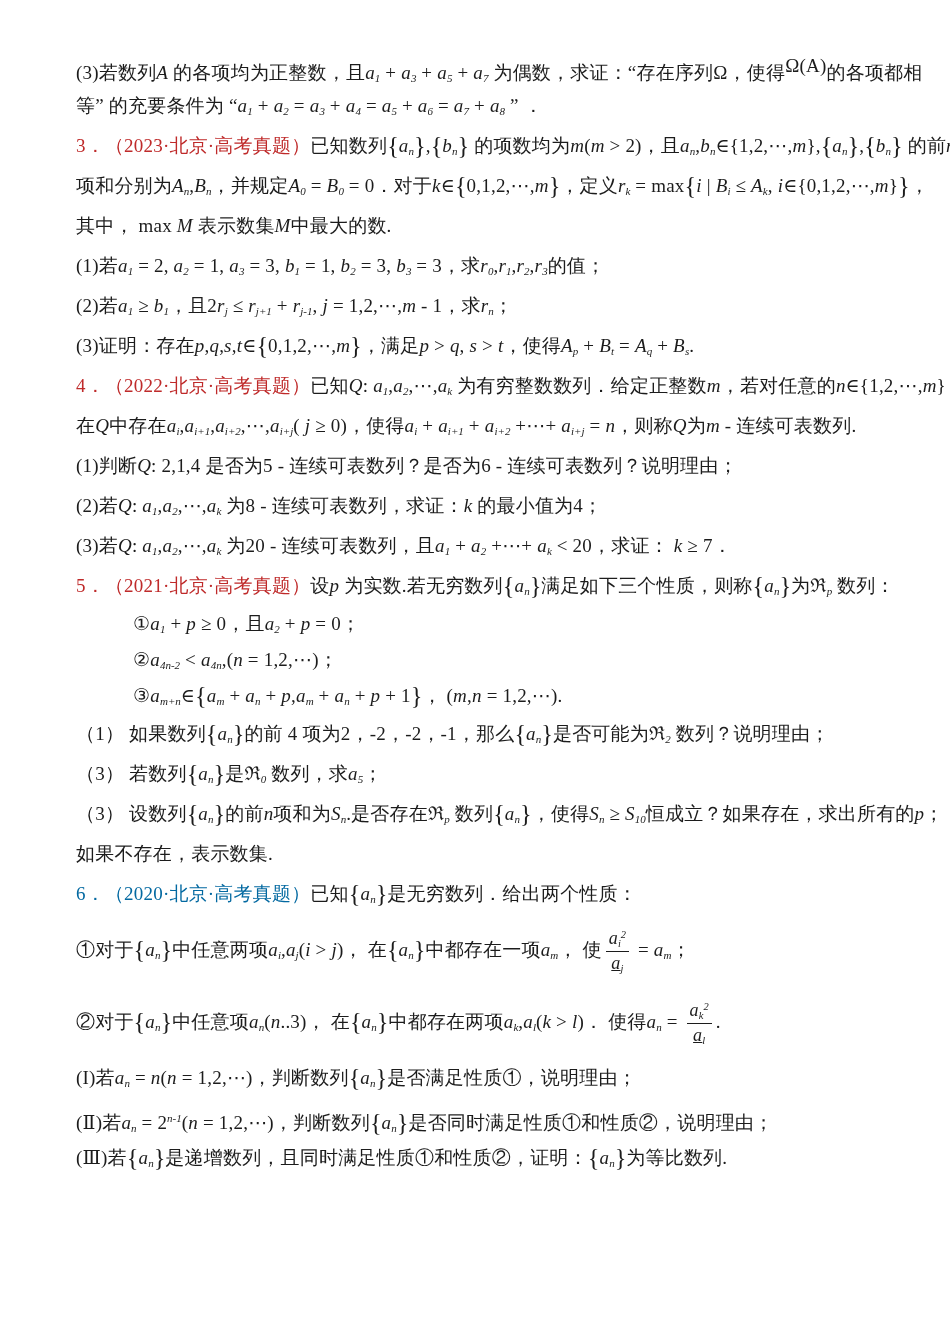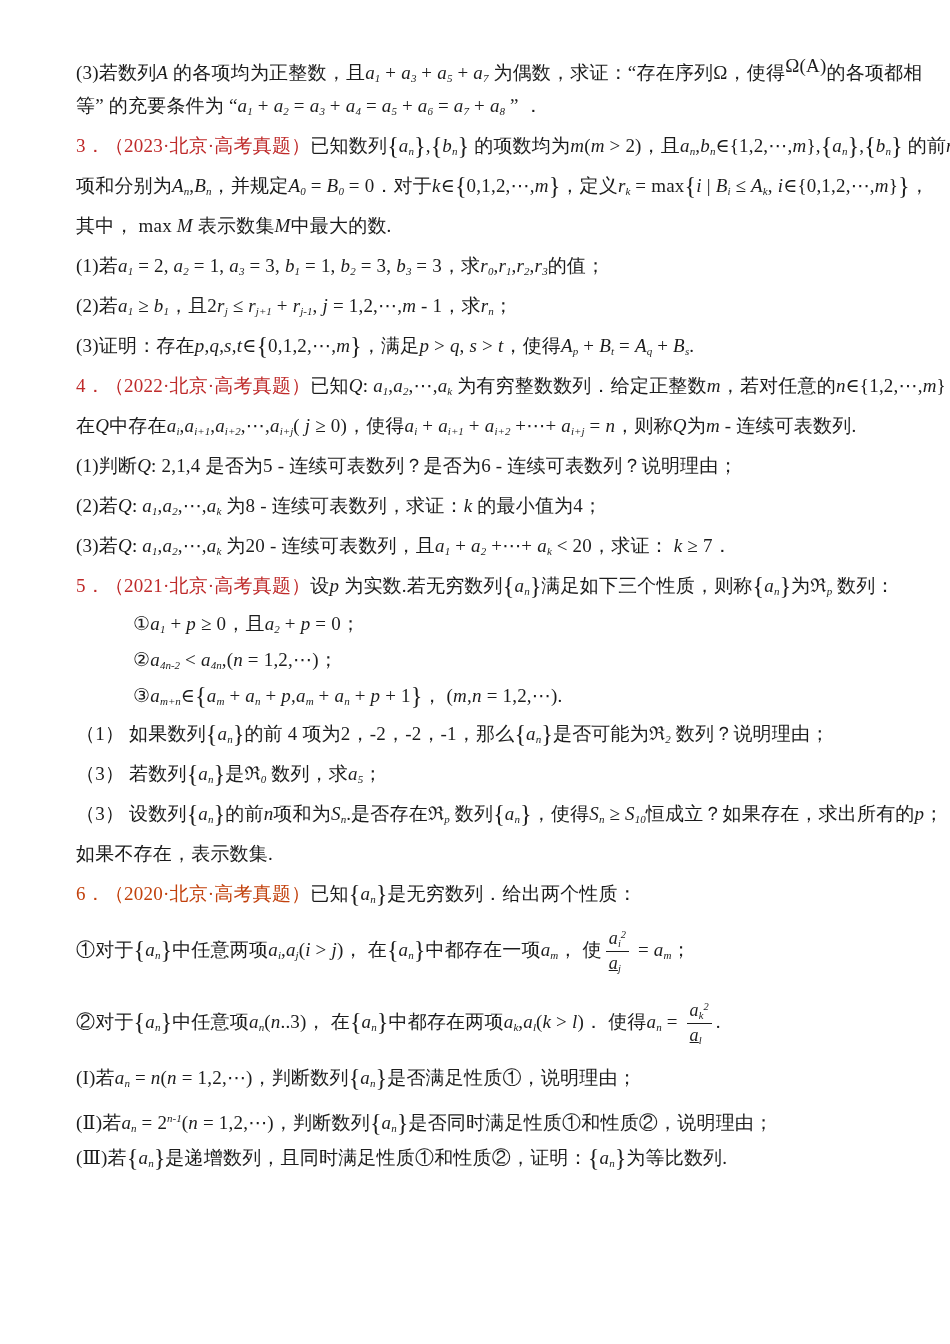--- a/index.html
+++ b/index.html
@@ -33,21 +33,21 @@
     font-size: 0.58em; font-style: italic;
     vertical-align: 0.6em; letter-spacing: 0;
   }
   .k-b {
     font-size: 1.28em;
     vertical-align: -0.1em;
     letter-spacing: 0;
   }
   .k-u { vertical-align: 0.35em; }
   .frac {
-    display: inline-flex; flex-direction: column; 
+    display: inline-flex; flex-direction: column; align-items: center;
     vertical-align: middle; margin: 0 4px; line-height: 1.15;
     font-size: 0.95em;
   }
   .frac .num { display: block; border-bottom: 1.3px solid #1c1c1c; padding: 0 3px 1px; }
   .frac .den { display: block; padding: 1px 3px 0; text-decoration: underline; }
 </style>
 </head>
 <body>
 
 <div id="doc" style="background: rgb(255, 255, 255); color: rgb(28, 28, 28);">
@@ -65,21 +65,21 @@
     <div class="line normal"><span class="k-t">(2)若</span><span class="k-i">Q</span><span class="k-t">: </span><span class="k-i">a</span><span class="k-s">1</span><span class="k-t">,</span><span class="k-i">a</span><span class="k-s">2</span><span class="k-t">,⋯,</span><span class="k-i">a</span><span class="k-s">k</span><span class="k-t"> 为8 - 连续可表数列，求证：</span><span class="k-i">k</span><span class="k-t"> 的最小值为4；</span></div>
     <div class="line normal"><span class="k-t">(3)若</span><span class="k-i">Q</span><span class="k-t">: </span><span class="k-i">a</span><span class="k-s">1</span><span class="k-t">,</span><span class="k-i">a</span><span class="k-s">2</span><span class="k-t">,⋯,</span><span class="k-i">a</span><span class="k-s">k</span><span class="k-t"> 为20 - 连续可表数列，且</span><span class="k-i">a</span><span class="k-s">1</span><span class="k-t"> + </span><span class="k-i">a</span><span class="k-s">2</span><span class="k-t"> +⋯+ </span><span class="k-i">a</span><span class="k-s">k</span><span class="k-t"> &lt; 20，求证： </span><span class="k-i">k</span><span class="k-t"> ≥ 7．</span></div>
     <div class="line normal"><span class="k-r" style="color: rgb(191, 42, 42);">5．（2021·北京·高考真题）</span><span class="k-t">设</span><span class="k-i">p</span><span class="k-t"> 为实数.若无穷数列</span><span class="k-b">{</span><span class="k-i">a</span><span class="k-s">n</span><span class="k-b">}</span><span class="k-t">满足如下三个性质，则称</span><span class="k-b">{</span><span class="k-i">a</span><span class="k-s">n</span><span class="k-b">}</span><span class="k-t">为ℜ</span><span class="k-s">p</span><span class="k-t"> 数列：</span></div>
     <div class="line prop"><span class="k-t">①</span><span class="k-i">a</span><span class="k-s">1</span><span class="k-t"> + </span><span class="k-i">p</span><span class="k-t"> ≥ 0，且</span><span class="k-i">a</span><span class="k-s">2</span><span class="k-t"> + </span><span class="k-i">p</span><span class="k-t"> = 0；</span></div>
     <div class="line prop"><span class="k-t">②</span><span class="k-i">a</span><span class="k-s">4n-2</span><span class="k-t"> &lt; </span><span class="k-i">a</span><span class="k-s">4n</span><span class="k-t">,(</span><span class="k-i">n</span><span class="k-t"> = 1,2,⋯)；</span></div>
     <div class="line prop"><span class="k-t">③</span><span class="k-i">a</span><span class="k-s">m+n</span><span class="k-t">∈</span><span class="k-b">{</span><span class="k-i">a</span><span class="k-s">m</span><span class="k-t"> + </span><span class="k-i">a</span><span class="k-s">n</span><span class="k-t"> + </span><span class="k-i">p</span><span class="k-t">,</span><span class="k-i">a</span><span class="k-s">m</span><span class="k-t"> + </span><span class="k-i">a</span><span class="k-s">n</span><span class="k-t"> + </span><span class="k-i">p</span><span class="k-t"> + 1</span><span class="k-b">}</span><span class="k-t">， (</span><span class="k-i">m</span><span class="k-t">,</span><span class="k-i">n</span><span class="k-t"> = 1,2,⋯).</span></div>
     <div class="line normal"><span class="k-t">（1） 如果数列</span><span class="k-b">{</span><span class="k-i">a</span><span class="k-s">n</span><span class="k-b">}</span><span class="k-t">的前 4 项为2，-2，-2，-1，那么</span><span class="k-b">{</span><span class="k-i">a</span><span class="k-s">n</span><span class="k-b">}</span><span class="k-t">是否可能为ℜ</span><span class="k-s">2</span><span class="k-t"> 数列？说明理由；</span></div>
     <div class="line normal"><span class="k-t">（3） 若数列</span><span class="k-b">{</span><span class="k-i">a</span><span class="k-s">n</span><span class="k-b">}</span><span class="k-t">是ℜ</span><span class="k-s">0</span><span class="k-t"> 数列，求</span><span class="k-i">a</span><span class="k-s">5</span><span class="k-t">；</span></div>
     <div class="line normal"><span class="k-t">（3） 设数列</span><span class="k-b">{</span><span class="k-i">a</span><span class="k-s">n</span><span class="k-b">}</span><span class="k-t">的前</span><span class="k-i">n</span><span class="k-t">项和为</span><span class="k-i">S</span><span class="k-s">n</span><span class="k-t">.是否存在ℜ</span><span class="k-s">p</span><span class="k-t"> 数列</span><span class="k-b">{</span><span class="k-i">a</span><span class="k-s">n</span><span class="k-b">}</span><span class="k-t">，使得</span><span class="k-i">S</span><span class="k-s">n</span><span class="k-t"> ≥ </span><span class="k-i">S</span><span class="k-s">10</span><span class="k-t">恒成立？如果存在，求出所有的</span><span class="k-i">p</span><span class="k-t">；</span></div>
     <div class="line normal"><span class="k-t">如果不存在，表示数集.</span></div>
-    <div class="line normal"><span class="k-r" style="color: #c2410c;">6．（2020·北京·高考真题）</span><span class="k-t">已知</span><span class="k-b">{</span><span class="k-i">a</span><span class="k-s">n</span><span class="k-b">}</span><span class="k-t">是无穷数列．给出两个性质：</span></div>
+    <div class="line normal"><span class="k-r" style="color: #0369a1;">6．（2020·北京·高考真题）</span><span class="k-t">已知</span><span class="k-b">{</span><span class="k-i">a</span><span class="k-s">n</span><span class="k-b">}</span><span class="k-t">是无穷数列．给出两个性质：</span></div>
     <div class="line tall"><span class="k-t">①对于</span><span class="k-b">{</span><span class="k-i">a</span><span class="k-s">n</span><span class="k-b">}</span><span class="k-t">中任意两项</span><span class="k-i">a</span><span class="k-s">i</span><span class="k-t">,</span><span class="k-i">a</span><span class="k-s">j</span><span class="k-t">(</span><span class="k-i">i</span><span class="k-t"> &gt; </span><span class="k-i">j</span><span class="k-t">)， 在</span><span class="k-b">{</span><span class="k-i">a</span><span class="k-s">n</span><span class="k-b">}</span><span class="k-t">中都存在一项</span><span class="k-i">a</span><span class="k-s">m</span><span class="k-t">， 使</span><span class="frac">
         <span class="num"><span class="k-i">a</span><span class="k-s">i</span><span class="k-p">2</span></span>
         <span class="den"><span class="k-i">a</span><span class="k-s">j</span></span>
       </span><span class="k-t"> = </span><span class="k-i">a</span><span class="k-s">m</span><span class="k-t">；</span></div>
     <div class="line tall"><span class="k-t">②对于</span><span class="k-b">{</span><span class="k-i">a</span><span class="k-s">n</span><span class="k-b">}</span><span class="k-t">中任意项</span><span class="k-i">a</span><span class="k-s">n</span><span class="k-t">(</span><span class="k-i">n</span><span class="k-t">..3)， 在</span><span class="k-b">{</span><span class="k-i">a</span><span class="k-s">n</span><span class="k-b">}</span><span class="k-t">中都存在两项</span><span class="k-i">a</span><span class="k-s">k</span><span class="k-t">,</span><span class="k-i">a</span><span class="k-s">l</span><span class="k-t">(</span><span class="k-i">k</span><span class="k-t"> &gt; </span><span class="k-i">l</span><span class="k-t">)． 使得</span><span class="k-i">a</span><span class="k-s">n</span><span class="k-t"> = </span><span class="frac">
         <span class="num"><span class="k-i">a</span><span class="k-s">k</span><span class="k-p">2</span></span>
         <span class="den"><span class="k-i">a</span><span class="k-s">l</span></span>
       </span><span class="k-t">.</span></div>
     <div class="line normal"><span class="k-t">(I)若</span><span class="k-i">a</span><span class="k-s">n</span><span class="k-t"> = </span><span class="k-i">n</span><span class="k-t">(</span><span class="k-i">n</span><span class="k-t"> = 1,2,⋯)，判断数列</span><span class="k-b">{</span><span class="k-i">a</span><span class="k-s">n</span><span class="k-b">}</span><span class="k-t">是否满足性质①，说明理由；</span></div>
     <div class="line normal"><span class="k-t">(Ⅱ)若</span><span class="k-i">a</span><span class="k-s">n</span><span class="k-t"> = 2</span><span class="k-p">n-1</span><span class="k-t">(</span><span class="k-i">n</span><span class="k-t"> = 1,2,⋯)，判断数列</span><span class="k-b">{</span><span class="k-i">a</span><span class="k-s">n</span><span class="k-b">}</span><span class="k-t">是否同时满足性质①和性质②，说明理由；</span></div>

